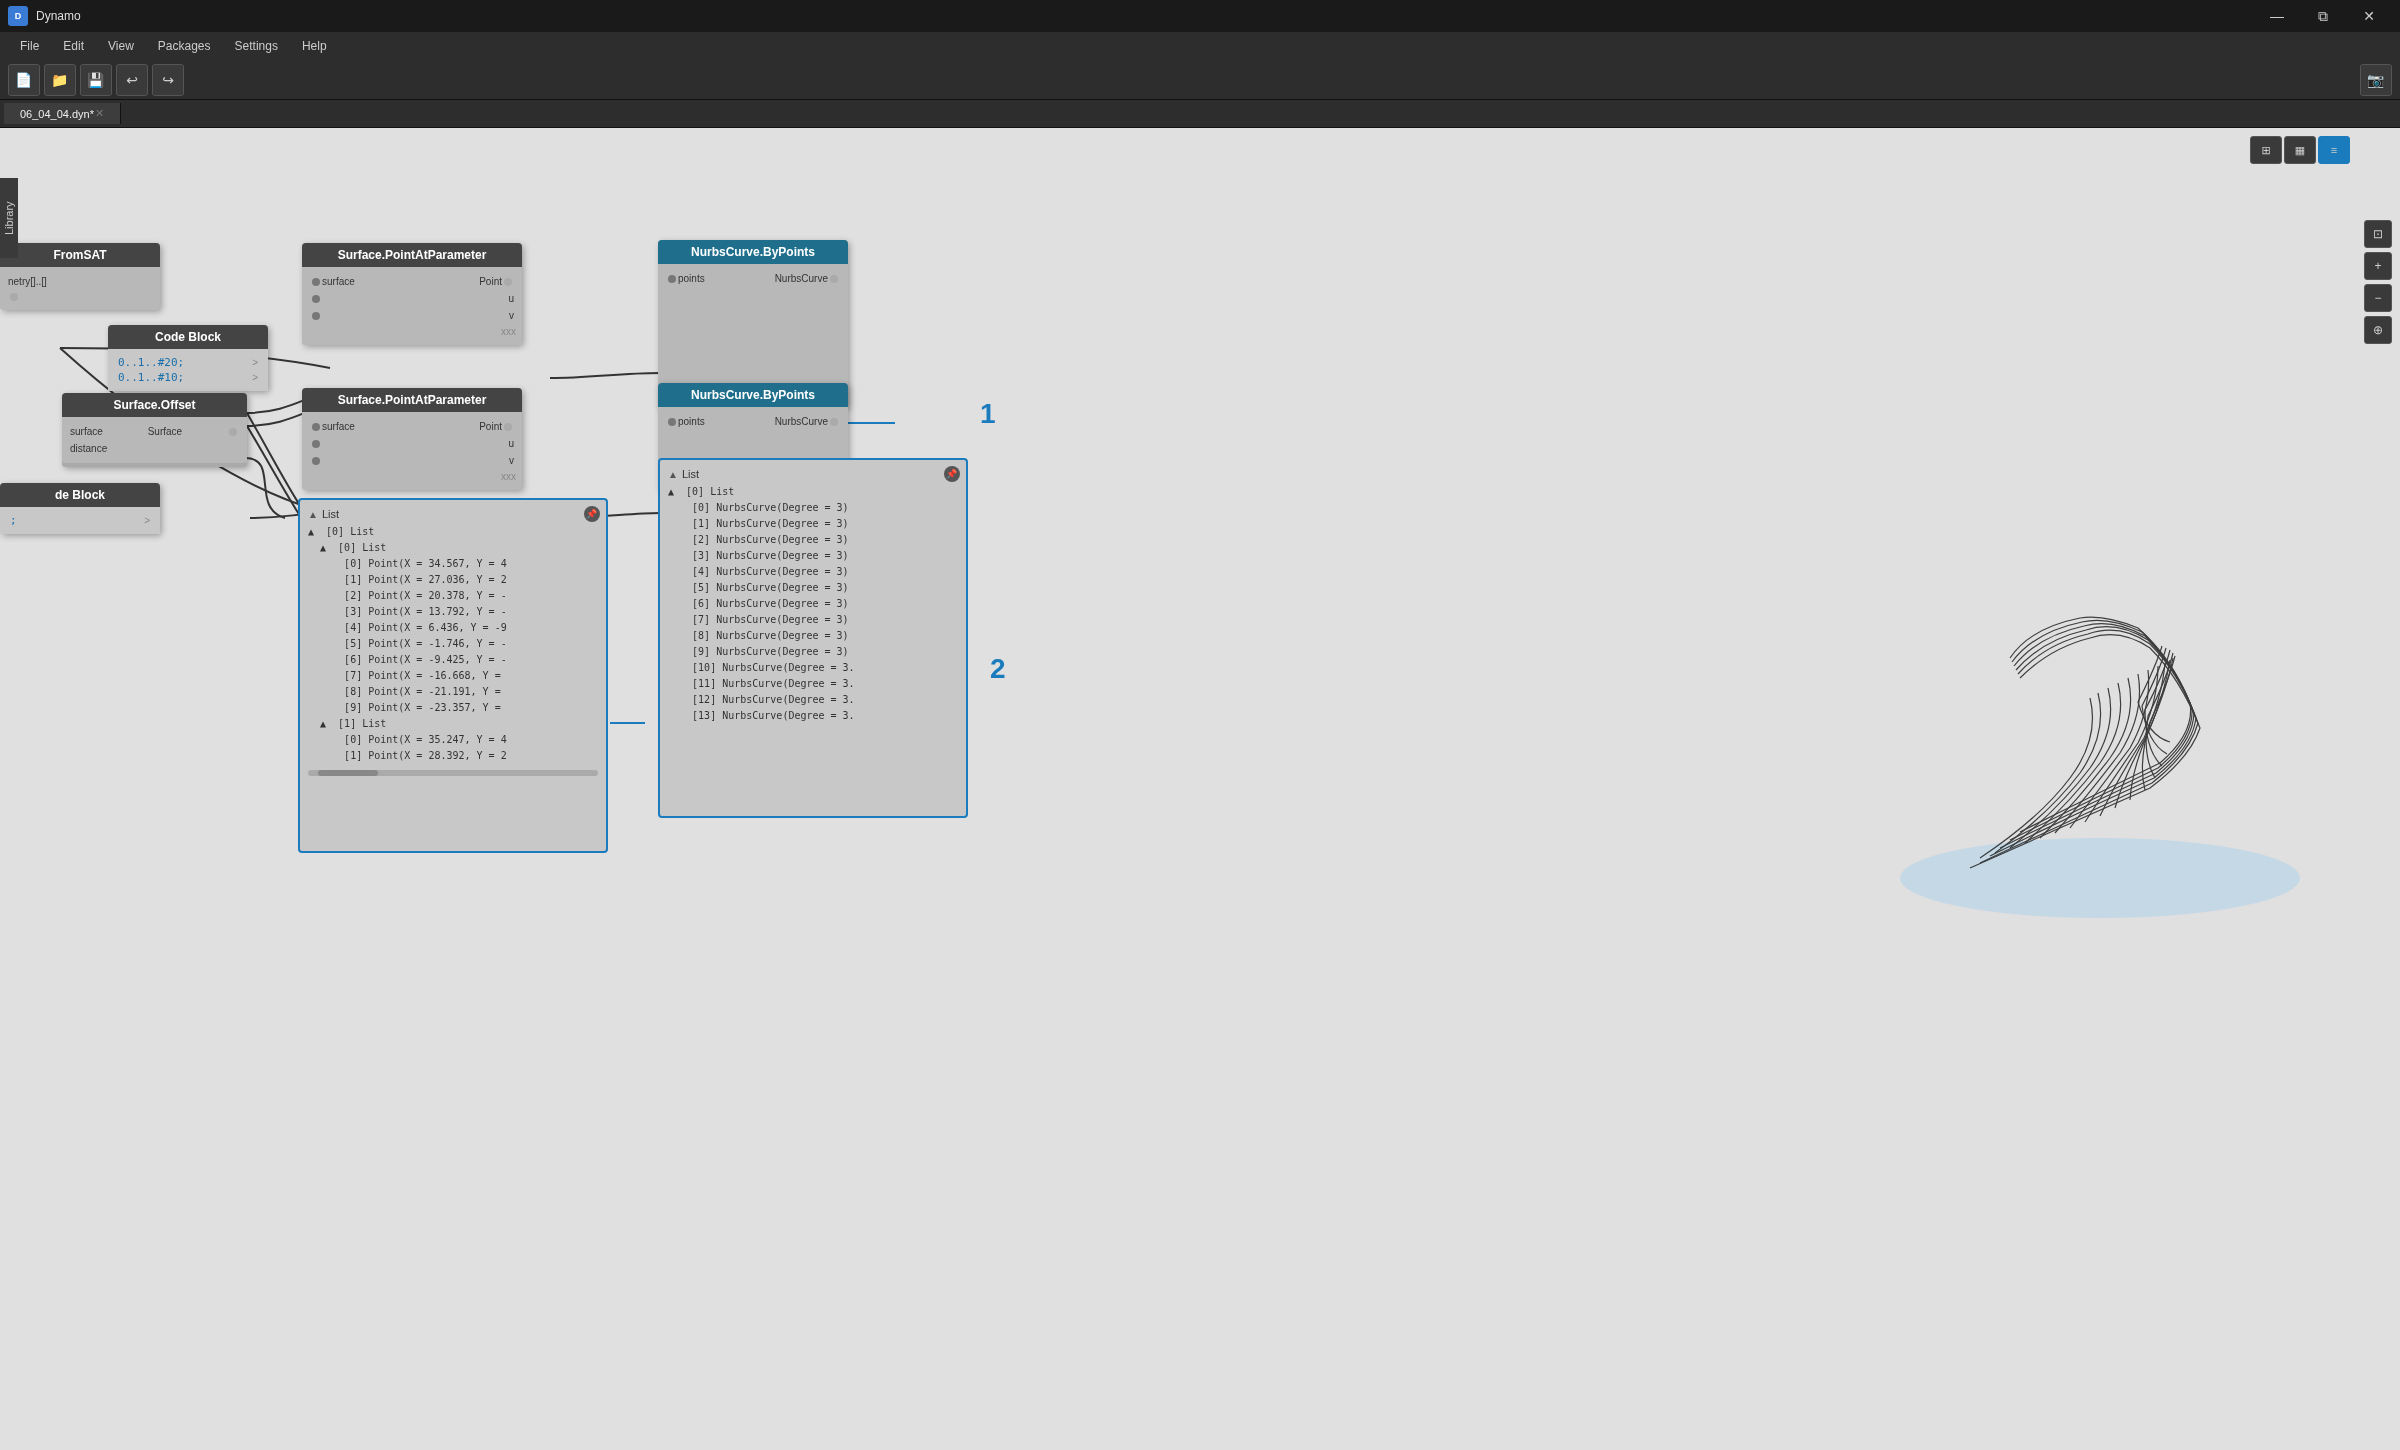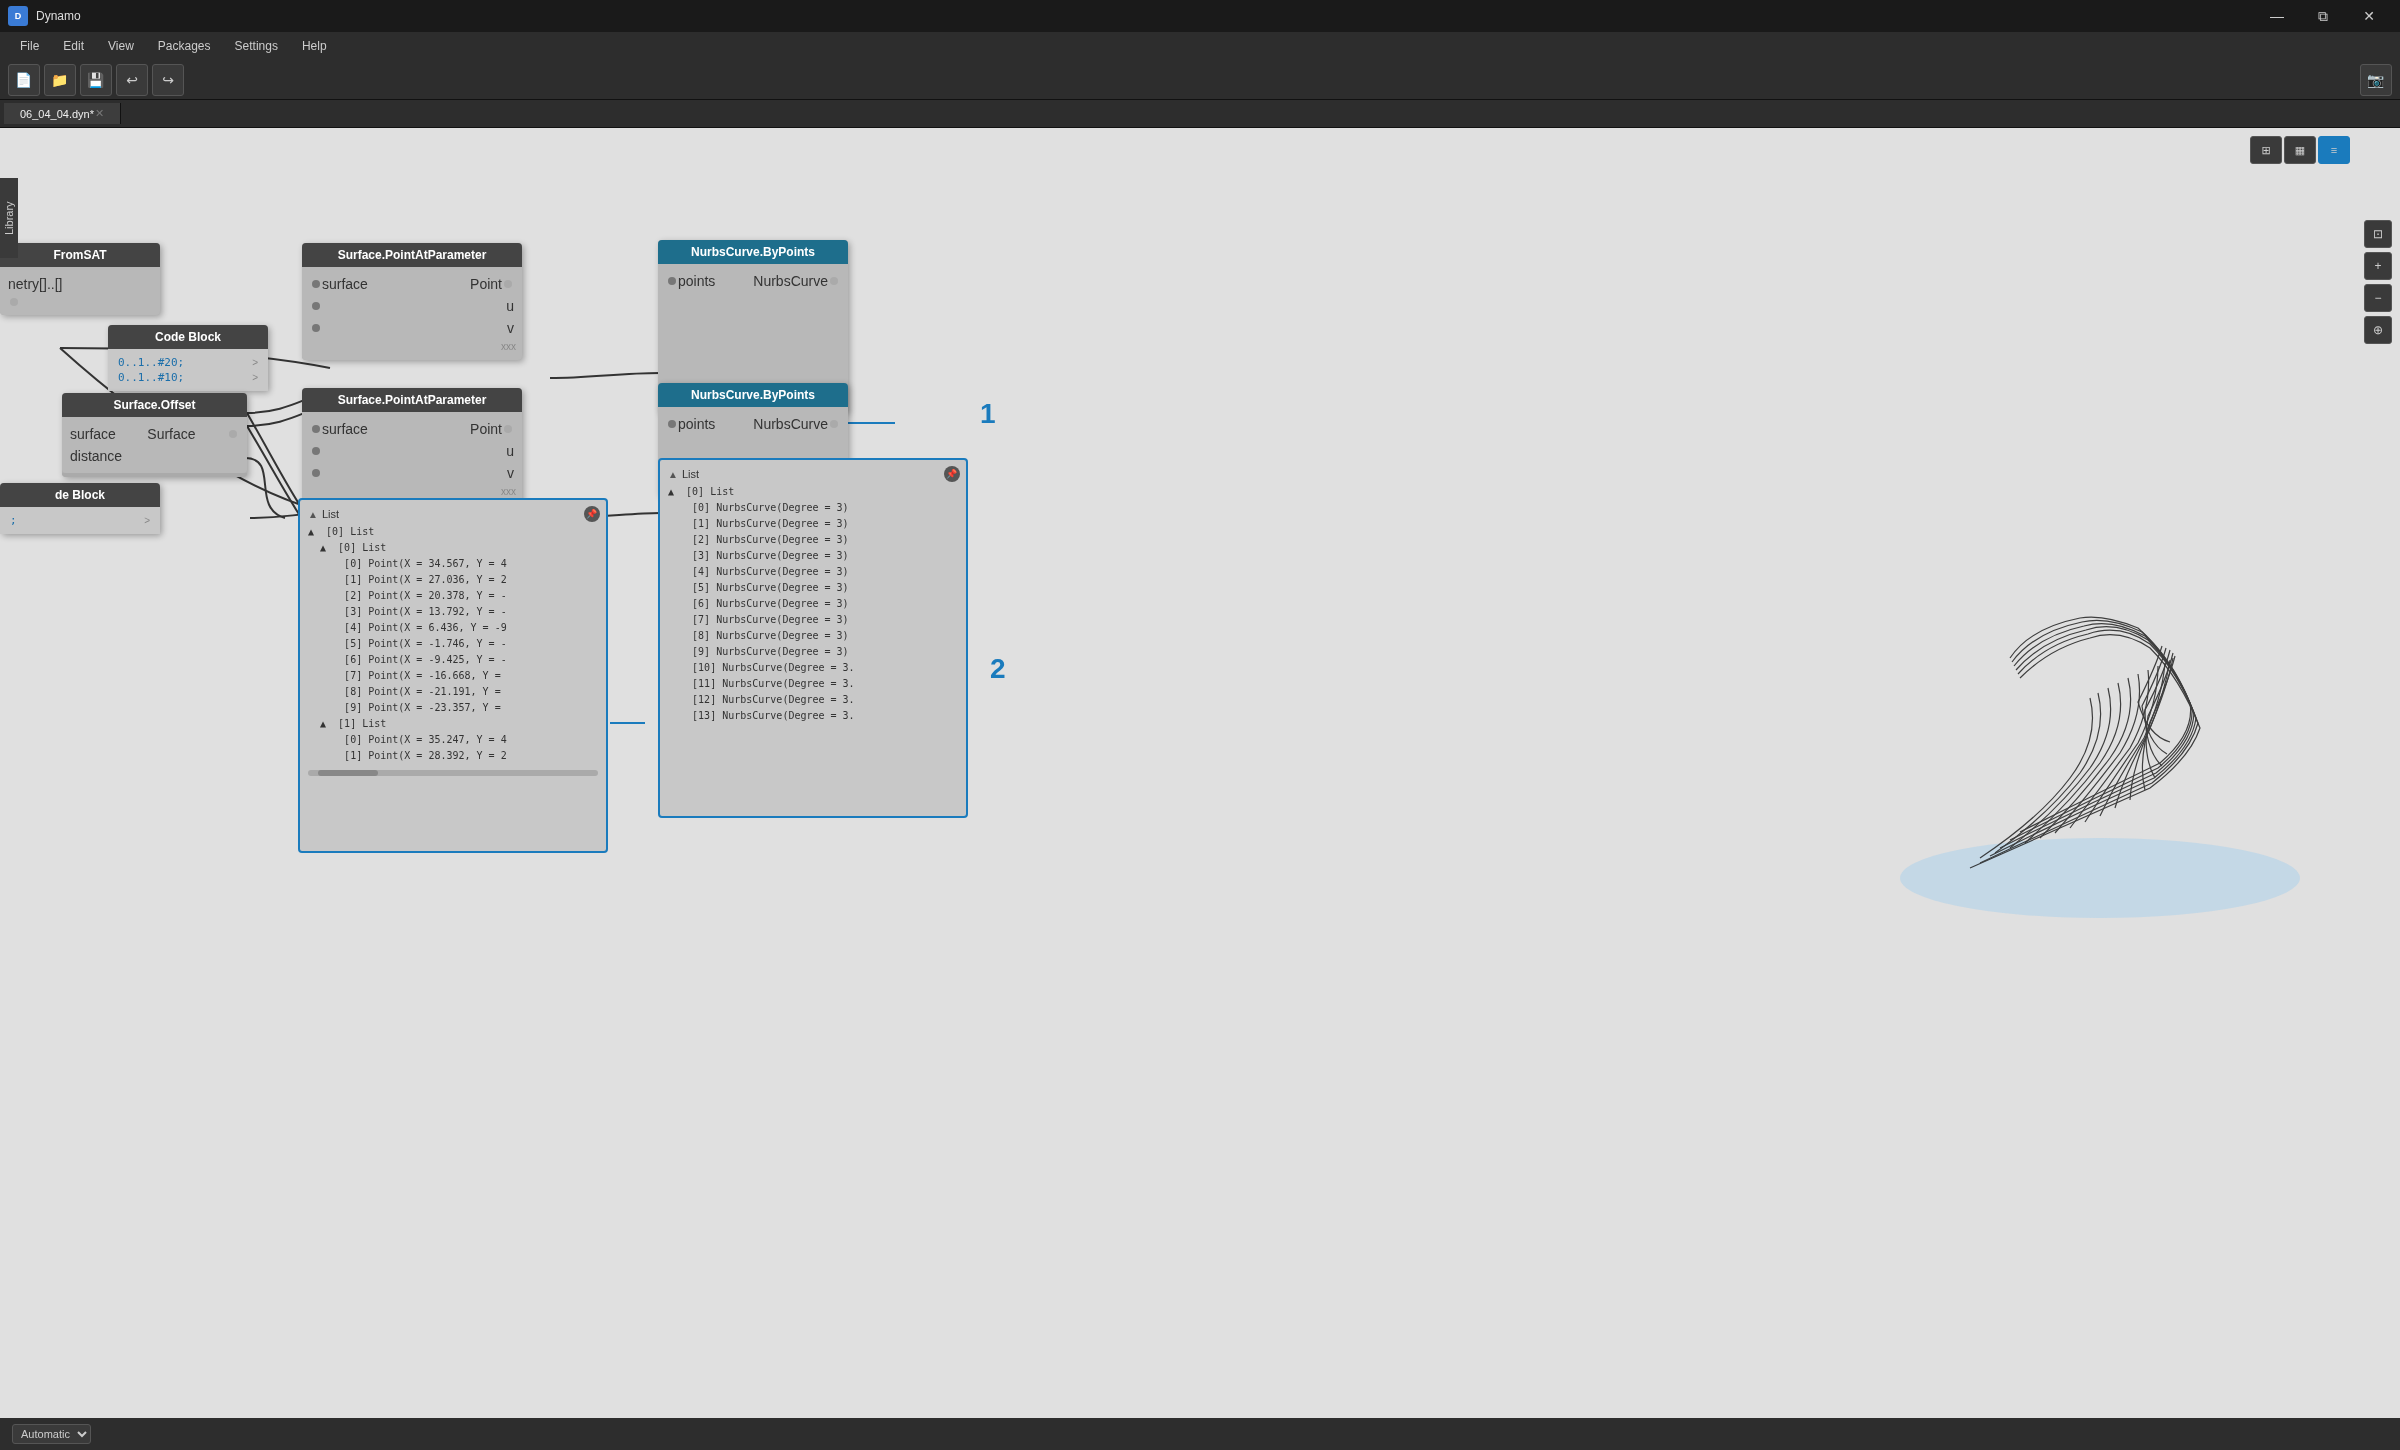--- a/index.html
+++ b/index.html
@@ -181,21 +181,21 @@
     .node-body {
       background: #b8b8b8;
       padding: 6px 0;
       border-radius: 0 0 4px 4px;
     }
     .node-row {
       display: flex;
       justify-content: space-between;
       align-items: center;
       padding: 3px 8px;
-      font-size: 14px;
+      font-size: 10px;
       color: #333;
     }
     .node-port {
       display: inline-block;
       width: 8px; height: 8px;
       background: #777;
       border-radius: 50%;
       margin: 0 2px;
     }
     .node-port.out { background: #aaa; }
@@ -587,20 +587,14 @@
         <path d="M 190,390 Q 280,350 370,310 Q 410,280 420,250 Q 400,200 370,170 Q 340,150 310,160 Q 270,170 240,200"></path>
         <path d="M 200,385 Q 285,345 372,305 Q 410,275 418,245 Q 400,196 370,166 Q 340,145 308,156 Q 265,166 238,196"></path>
         <path d="M 210,378 Q 290,338 374,300 Q 412,270 416,240 Q 398,192 368,162 Q 336,142 306,152 Q 262,162 236,192"></path>
         <path d="M 220,370 Q 296,332 376,295 Q 413,265 414,235 Q 396,188 365,158 Q 332,140 304,148 Q 258,158 234,188"></path>
         <path d="M 230,362 Q 302,326 378,290 Q 414,260 412,230 Q 394,184 362,154 Q 328,138 302,144 Q 254,154 232,184"></path>
         <path d="M 240,354 Q 308,320 380,285 Q 415,255 410,225 Q 392,180 358,150 Q 324,136 300,140 Q 250,150 230,180"></path>
       </g>
     </svg>
   </div>
 
-  <div id="statusbar" style="bottom:0; position:absolute; width:100%;">
-    <select>
-      <option>Automatic</option>
-      <option>Manual</option>
-    </select>
-  </div>
 
 </div>
 
 </body></html>

